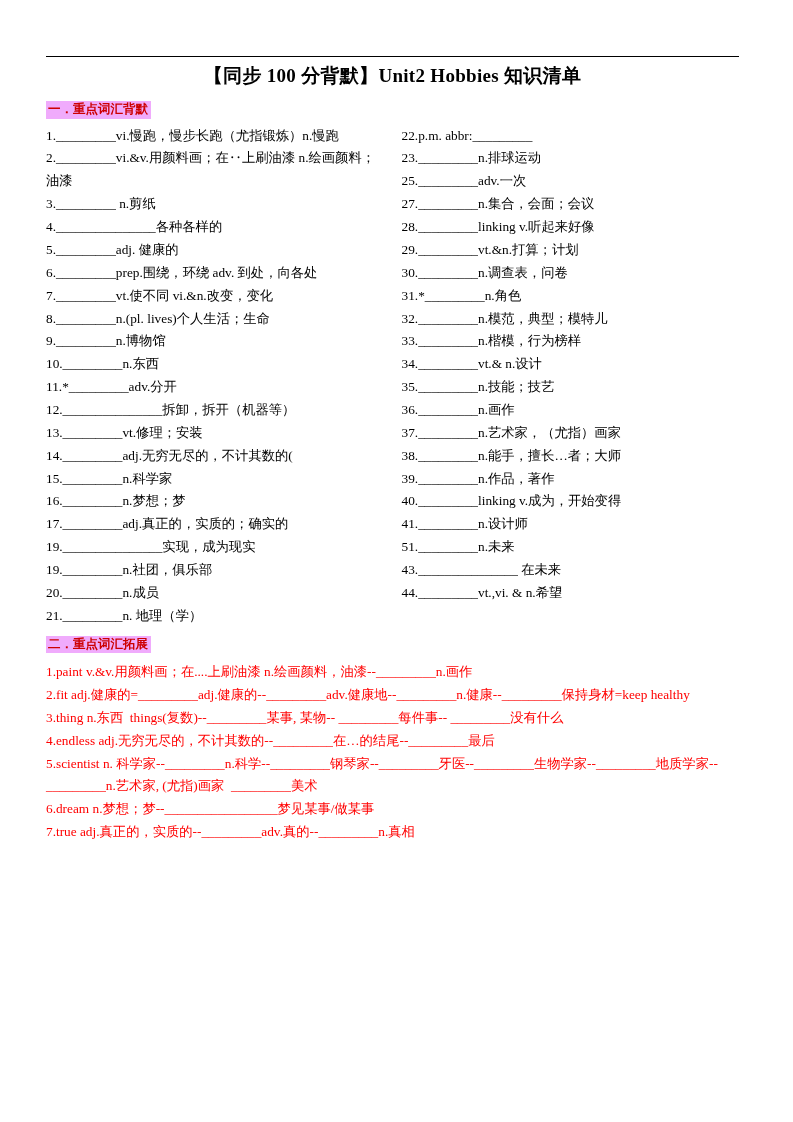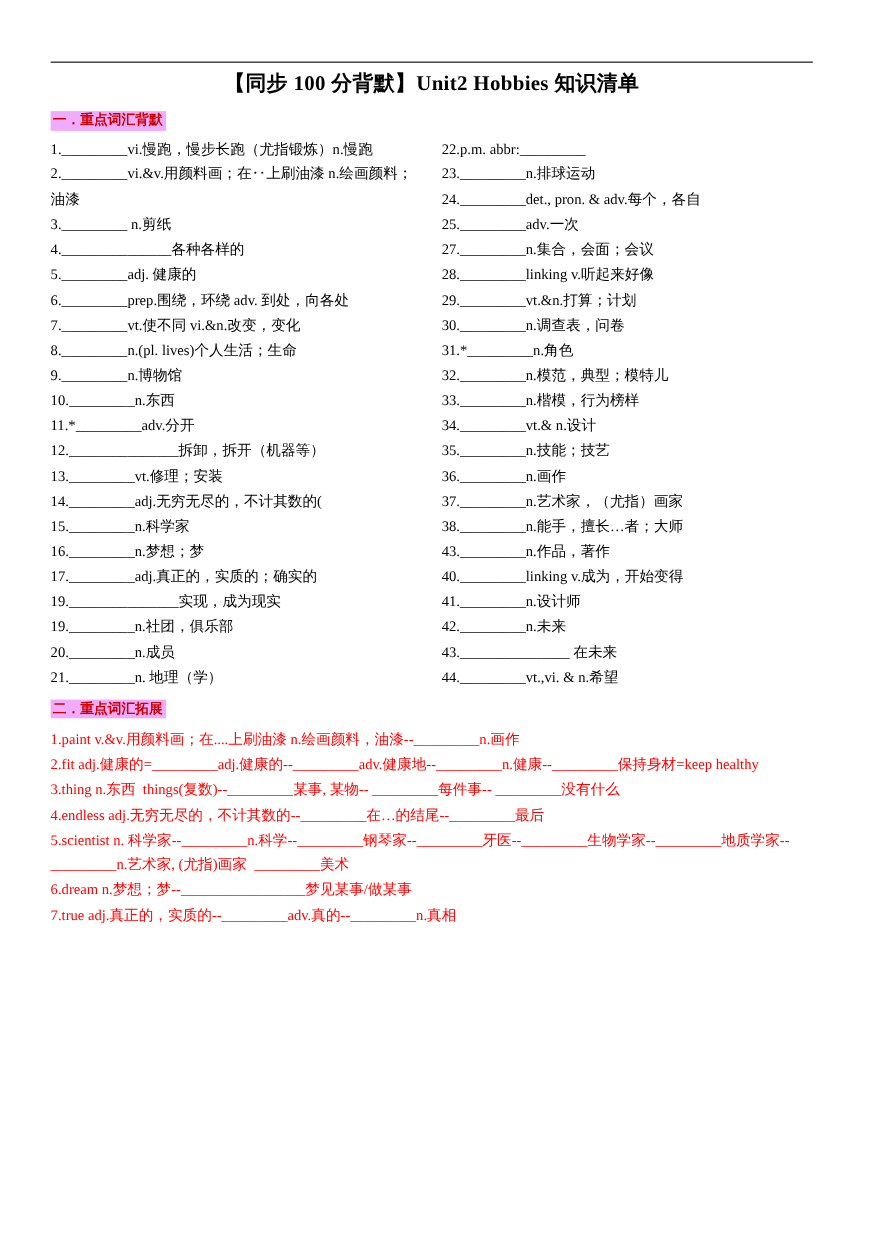--- a/index.html
+++ b/index.html
@@ -103,38 +103,37 @@
       <div class="item">16._________n.梦想；梦</div>
       <div class="item">17._________adj.真正的，实质的；确实的</div>
       <div class="item">19._______________实现，成为现实</div>
       <div class="item">19._________n.社团，俱乐部</div>
       <div class="item">20._________n.成员</div>
       <div class="item">21._________n. 地理（学）</div>
     </div>
     <div class="col col-right">
       <div class="item">22.p.m. abbr:_________</div>
       <div class="item">23._________n.排球运动</div>
-      <div class="item">24._________det., pron. &amp; adv.每个，各自</div>
       <div class="item">25._________adv.一次</div>
       <div class="item">27._________n.集合，会面；会议</div>
       <div class="item">28._________linking v.听起来好像</div>
       <div class="item">29._________vt.&amp;n.打算；计划</div>
       <div class="item">30._________n.调查表，问卷</div>
       <div class="item">31.*_________n.角色</div>
       <div class="item">32._________n.模范，典型；模特儿</div>
       <div class="item">33._________n.楷模，行为榜样</div>
       <div class="item">34._________vt.&amp; n.设计</div>
       <div class="item">35._________n.技能；技艺</div>
       <div class="item">36._________n.画作</div>
       <div class="item">37._________n.艺术家，（尤指）画家</div>
       <div class="item">38._________n.能手，擅长…者；大师</div>
-      <div class="item">43._________n.作品，著作</div>
+      <div class="item">39._________n.作品，著作</div>
       <div class="item">40._________linking v.成为，开始变得</div>
       <div class="item">41._________n.设计师</div>
-      <div class="item">42._________n.未来</div>
+      <div class="item">51._________n.未来</div>
       <div class="item">43._______________ 在未来</div>
       <div class="item">44._________vt.,vi. &amp; n.希望</div>
     </div>
   </div>
 
   <div class="spacer-6"></div>
 
   <div class="section-head">二．重点词汇拓展</div>
 
   <div class="ext-list">

